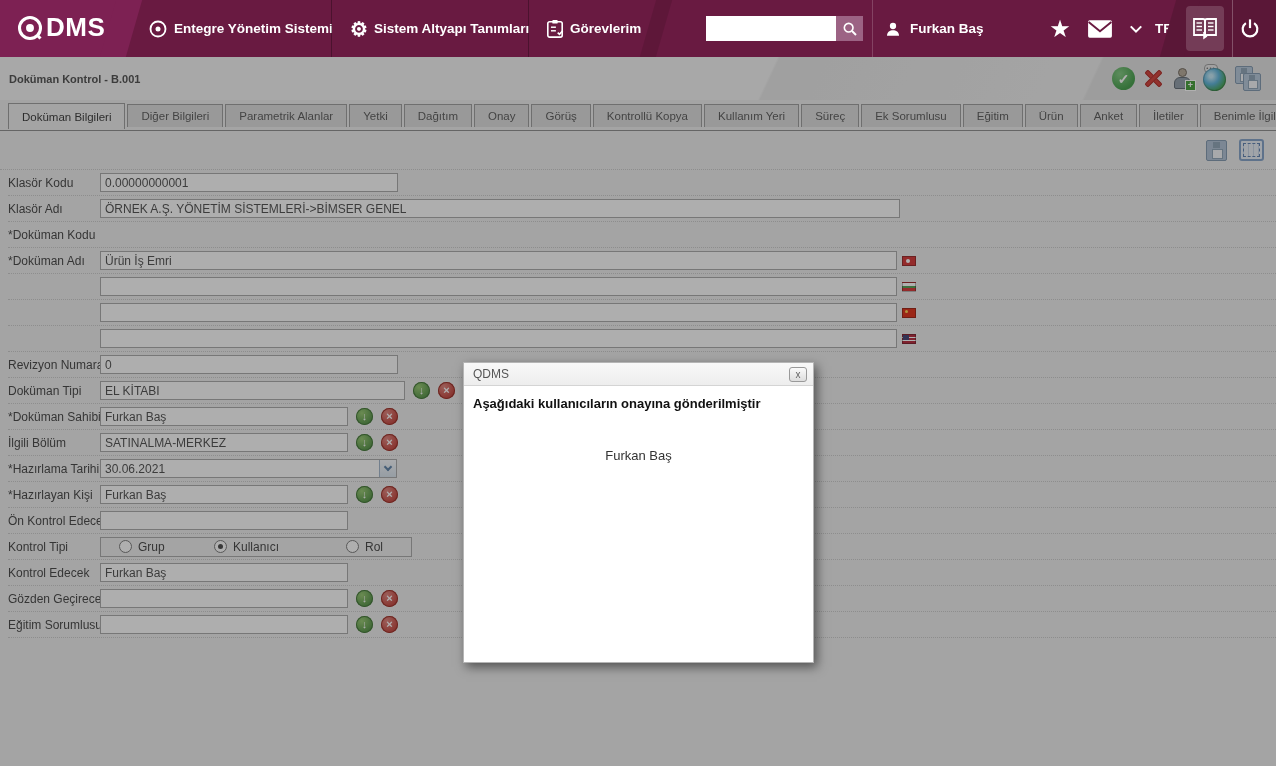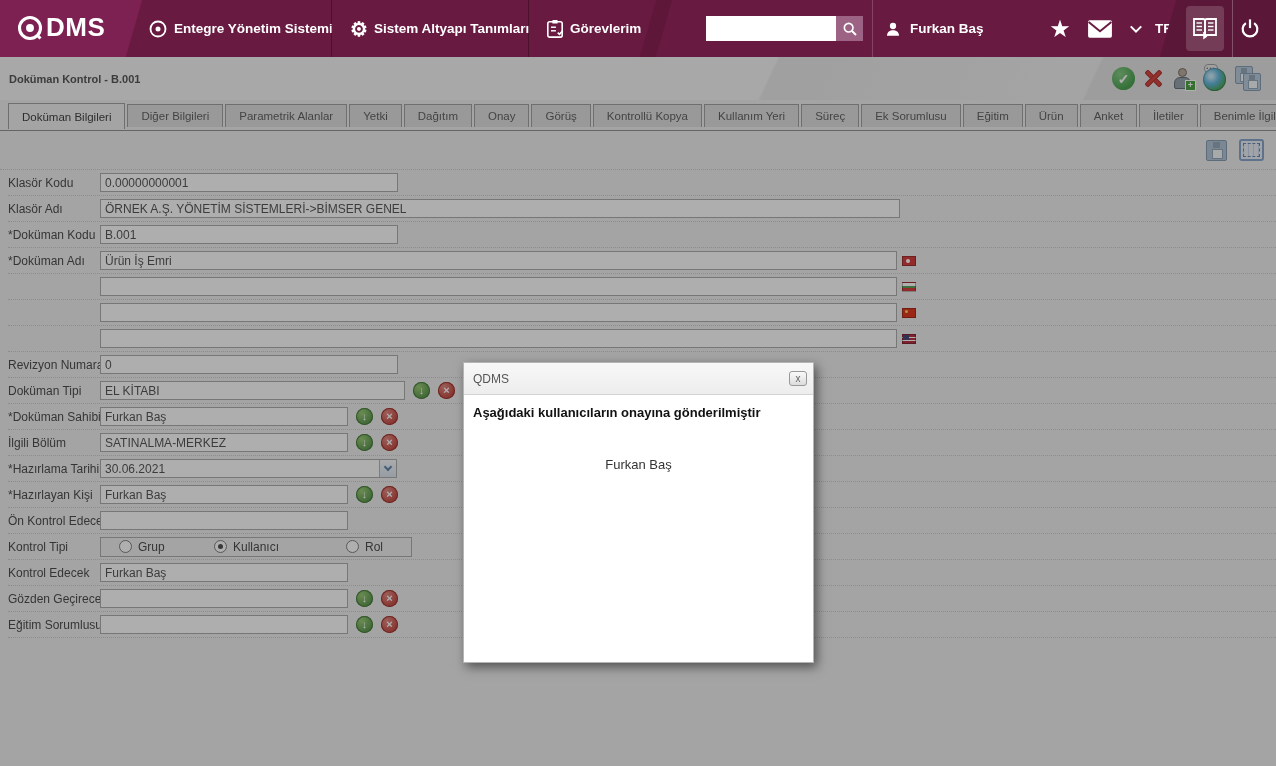--- a/index.html
+++ b/index.html
@@ -89,21 +89,21 @@
   .chev-sm { width:6px; height:6px; border-right:2px solid #5a7fa5; border-bottom:2px solid #5a7fa5; transform:rotate(45deg); margin-top:-3px; }
   .radio-panel { width:312px; height:20px; border:1px solid #a6a6a6; display:flex; align-items:center; font-size:12px; color:#3f3f3f; }
   .ropt { display:flex; align-items:center; gap:6px;text-align:center; }
   .ro1 { margin-left:18px; width:95px; } .ro2 { width:132px; } .ro3 { }
   .radio { width:13px; height:13px; border-radius:50%; border:1px solid #777; background:#fdfdfd; position:relative; flex-shrink:0; }
   .radio.selected::after { content:""; position:absolute; left:3px; top:3px; width:5px; height:5px; border-radius:50%; background:#444; }
 
   
   .dim-overlay { position:absolute; top:57px; left:0; width:1276px; height:709px; background:rgba(35,35,35,0.36); z-index:10; }
   .modal { position:absolute; left:463px; top:362px; width:351px; height:301px; background:#fff; z-index:15; box-shadow:3px 4px 10px rgba(0,0,0,0.5); border:1px solid #b5b5b5; }
-  .modal-titlebar { height:32px; background:linear-gradient(#f8f8f8,#ededed); border-bottom:1px solid #d4d4d4; display:flex; align-items:center; padding:0 6px 0 9px;gap:29px; }
+  .modal-titlebar { height:23px; background:linear-gradient(#f8f8f8,#ededed); border-bottom:1px solid #d4d4d4; display:flex; align-items:center; padding:0 6px 0 9px;gap:29px; }
   .modal-title { font-size:12px; color:#555; flex-grow:1; }
   .modal-close { width:18px; height:15px; border:1px solid #999; border-radius:3px; background:linear-gradient(#fafafa,#ddd); color:#666; font-size:10px; line-height:13px; text-align:center; cursor:pointer; }
   .modal-msg { font-size:13px; font-weight:bold; color:#111; padding:10px 10px 0 9px; }
   .modal-user { font-size:13px; color:#333; text-align:center; margin-top:37px; }
 
   svg { display:block; }
 </style>
 </head>
 <body>
 
@@ -261,21 +261,20 @@
         <input class="finput w298" value="0.00000000001" style="">
       </div>
 
       <div class="frow">
         <span class="flabel">Klasör Adı</span>
         <input class="finput w800" value="ÖRNEK A.Ş. YÖNETİM SİSTEMLERİ-&gt;BİMSER GENEL" style="">
       </div>
 
       <div class="frow">
         <span class="flabel">*Doküman Kodu</span>
-        <input class="finput w298" value="B.001" style="">
       </div>
 
       <div class="frow">
         <span class="flabel">*Doküman Adı</span>
         <input class="finput w797" value="Ürün İş Emri" style="">
         <span class="flag flag-tr"></span>
       </div>
       <div class="frow">
         <span class="flabel"></span>
         <input class="finput w797" value="" style="">

